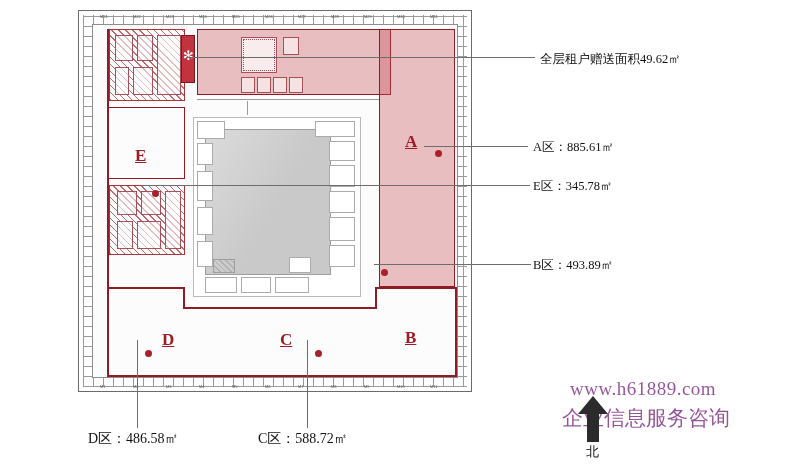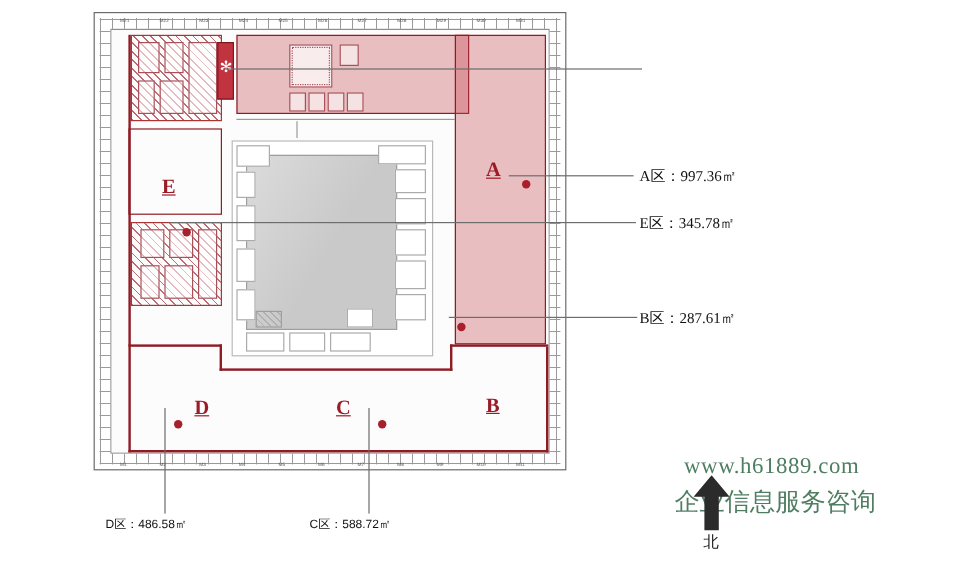--- a/index.html
+++ b/index.html
@@ -103,27 +103,27 @@
   .leader-v{position:absolute;background:#6d6d6d;width:1px;}
 
   
   .note{
     position:absolute;color:#111;font-size:12.5px;white-space:nowrap;
     font-family:"Liberation Serif","DejaVu Serif",serif;
   }
 
   
   .note-b{
-    position:absolute;color:#111;font-size:10px;white-space:nowrap;
-    font-family:Liberation Sans, sans-serif;
+    position:absolute;color:#111;font-size:14px;white-space:nowrap;
+    font-family:Liberation Serif, serif;
   }
 
   
   .wm{
-    position:absolute;color:#14532d;opacity:.75;white-space:nowrap;
+    position:absolute;color:#701a75;opacity:.75;white-space:nowrap;
     font-family:"Liberation Serif","DejaVu Serif",serif;
   }
   .wm1{left:570px;top:378px;font-size:19px;letter-spacing:.5px;}
   .wm2{left:562px;top:404px;font-size:21px;}
 
   
   .north-arrow{position:absolute;left:576px;top:396px;width:34px;height:46px;}
   .north-label{
     position:absolute;left:586px;top:443px;font-size:13px;color:#111;
     font-family:"Liberation Serif","DejaVu Serif",serif;
@@ -252,23 +252,24 @@
   <div class="leader" style="left:424px;top:146px;width:104px;"></div>
 
   <div class="leader" style="left:141px;top:185px;width:389px;"></div>
 
   <div class="leader" style="left:374px;top:264px;width:157px;"></div>
 
   <div class="leader-v" style="left:137px;top:340px;height:88px;"></div>
 
   <div class="leader-v" style="left:307px;top:340px;height:88px;"></div>
 
-  <div class="note" style="left:533px;top:139px;">A区：997.36㎡</div>
+  <div class="note" style="left:540px;top:51px;">全层租户赠送面积49.62㎡</div>
+  <div class="note" style="left:533px;top:139px;">A区：885.61㎡</div>
   <div class="note" style="left:533px;top:178px;">E区：345.78㎡</div>
-  <div class="note" style="left:533px;top:257px;">B区：287.61㎡</div>
+  <div class="note" style="left:533px;top:257px;">B区：493.89㎡</div>
   <div class="note-b" style="left:88px;top:430px;">D区：486.58㎡</div>
   <div class="note-b" style="left:258px;top:430px;">C区：588.72㎡</div>
 
   <div class="wm wm1">www.h61889.com</div>
   <div class="wm wm2">企业信息服务咨询</div>
 
   <div class="north-arrow">
     <svg width="34" height="46" viewBox="0 0 34 46">
       <polygon points="17,0 32,18 23,18 23,46 11,46 11,18 2,18" fill="#2b2b2b"></polygon>
     </svg>

